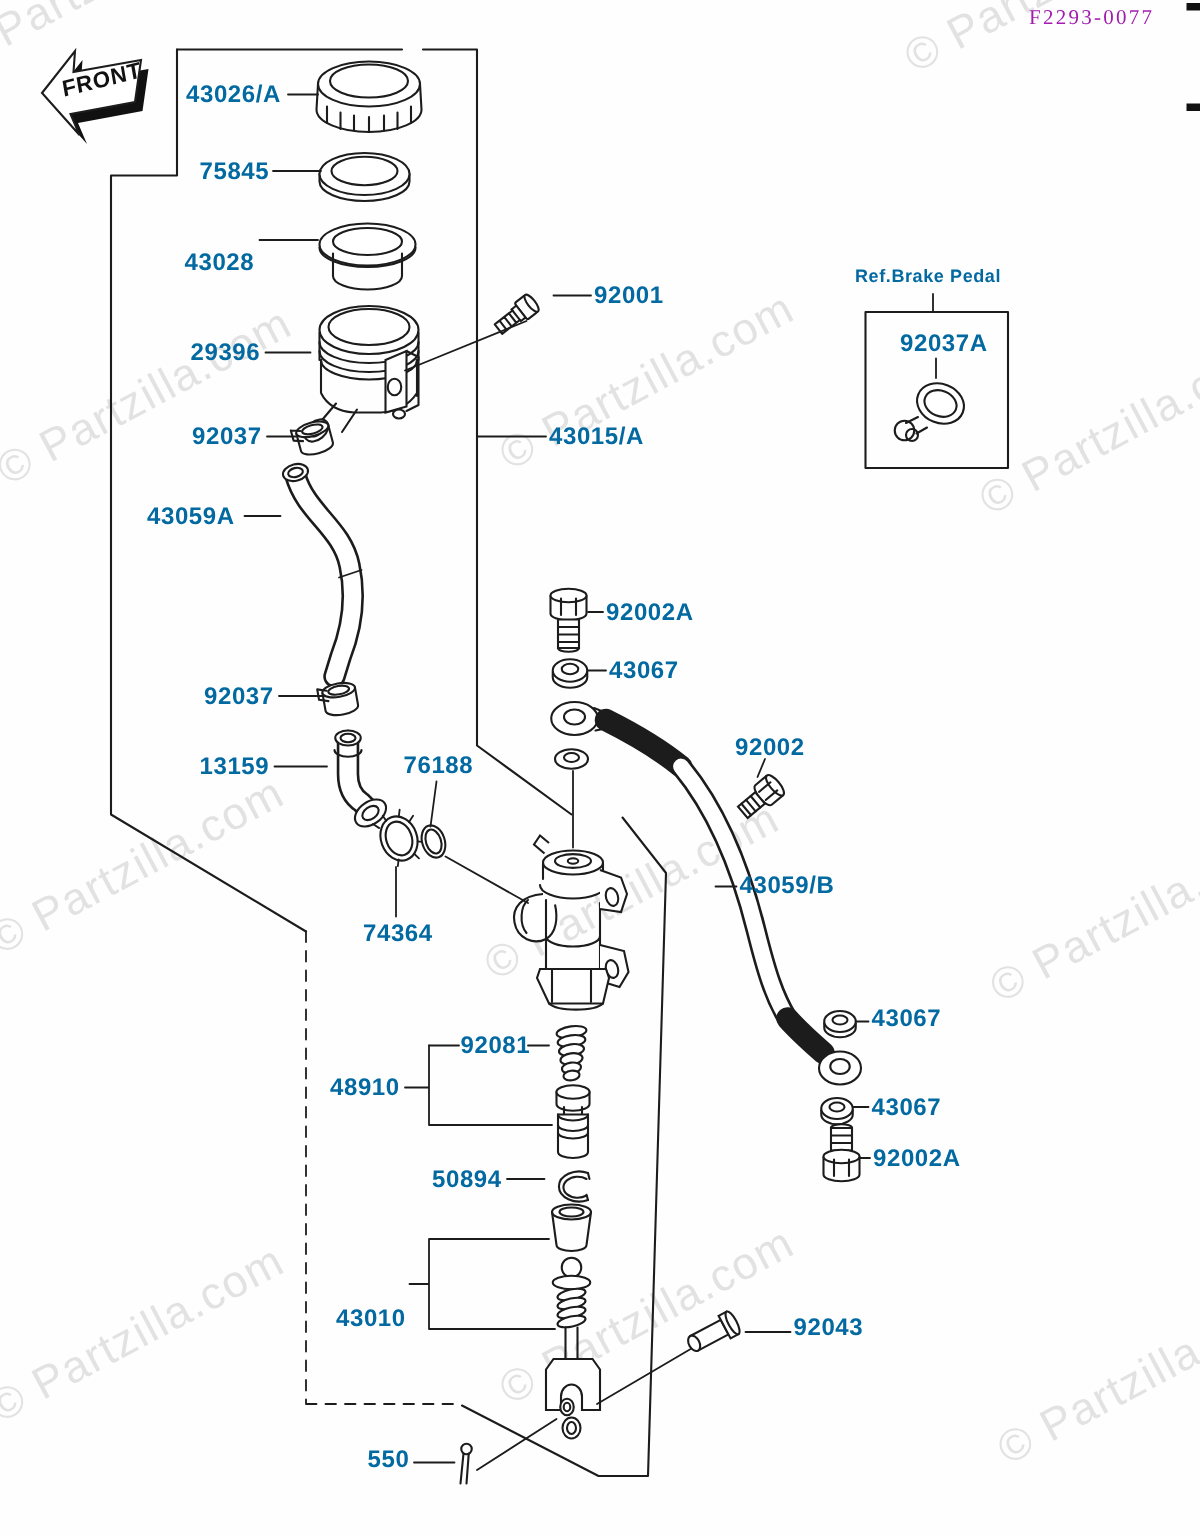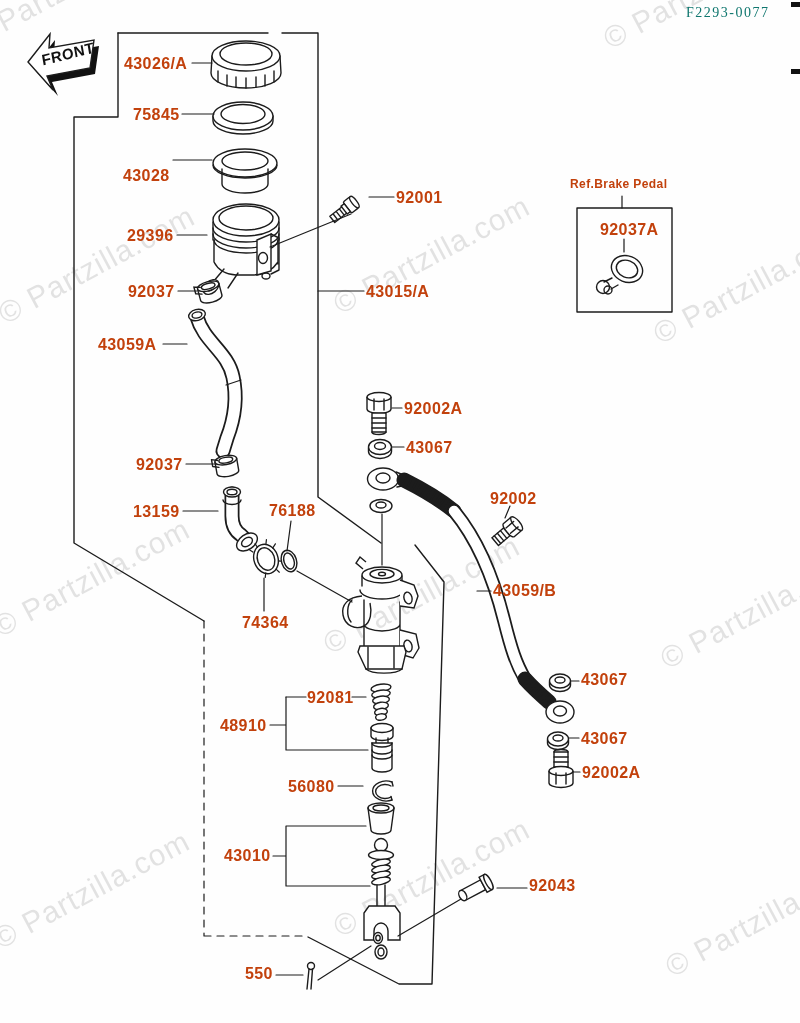--- a/index.html
+++ b/index.html
@@ -1,22 +1,22 @@
 <!DOCTYPE html>
 <html><head>
 <meta charset="utf-8">
 <style>
   html,body{margin:0;padding:0;background:#fff;}
   #page{position:relative;width:800px;height:1023px;background:#fefefe;overflow:hidden;
         font-family:"Liberation Sans",sans-serif;}
   svg{position:absolute;left:0;top:0;z-index:2;}
   .lbl{position:absolute;z-index:3;font:700 16px/1.15 "Liberation Sans",sans-serif;
-       color:#c2410c;letter-spacing:.4px;white-space:nowrap;}
+       color:#0369a1;letter-spacing:.4px;white-space:nowrap;}
   .code{position:absolute;z-index:3;font:400 14px "Liberation Serif",serif;
-        color:#0f766e;letter-spacing:1.5px;white-space:nowrap;text-align:right;}
+        color:#a21caf;letter-spacing:1.5px;white-space:nowrap;text-align:right;}
   .wm{position:absolute;z-index:1;font:400 30px "Liberation Sans",sans-serif;
       color:rgba(70,70,70,0.15);transform:rotate(-28deg);white-space:nowrap;letter-spacing:1px;}
   .front-txt{position:absolute;z-index:4;left:38px;top:45px;width:60px;text-align:center;
       font:700 15px "Liberation Sans",sans-serif;color:#111;transform:rotate(-14deg) skewX(-4deg);
       letter-spacing:.5px;}
   .ln{stroke:#1c1c1c;fill:none;stroke-width:1.4;stroke-linecap:round;stroke-linejoin:round;}
   .ld{stroke:#1c1c1c;fill:none;stroke-width:1.2;stroke-linecap:round;}
   .fw{stroke:#1c1c1c;fill:#fff;stroke-width:1.4;}
   .dash{stroke-dasharray:7 6;}
   .hoseO{stroke:#1c1c1c;fill:none;stroke-linecap:round;}
@@ -337,21 +337,21 @@
   <div class="lbl" style="left:242px;top:614px">74364</div>
   <div class="lbl" style="left:490px;top:490px">92002</div>
   <div class="lbl" style="left:493px;top:582px">43059/B</div>
   <div class="lbl" style="left:406px;top:439px">43067</div>
   <div class="lbl" style="left:404px;top:400px">92002A</div>
   <div class="lbl" style="left:581px;top:671px">43067</div>
   <div class="lbl" style="left:581px;top:730px">43067</div>
   <div class="lbl" style="left:582px;top:764px">92002A</div>
   <div class="lbl" style="left:307px;top:689px">92081</div>
   <div class="lbl" style="left:220px;top:717px">48910</div>
-  <div class="lbl" style="left:288px;top:778px">56080</div>
-  <div class="lbl" style="left:224px;top:847px">43010</div>
+  <div class="lbl" style="left:288px;top:778px">50894</div>
+  <div class="lbl" style="left:224px;top:871px">43010</div>
   <div class="lbl" style="left:529px;top:877px">92043</div>
   <div class="lbl" style="left:245px;top:965px">550</div>
 
   <div class="lbl" style="left:570px;top:178px;font-size:12px">Ref.Brake Pedal</div>
   <div class="lbl" style="left:600px;top:221px">92037A</div>
 
 </div>
 
 </body></html>

